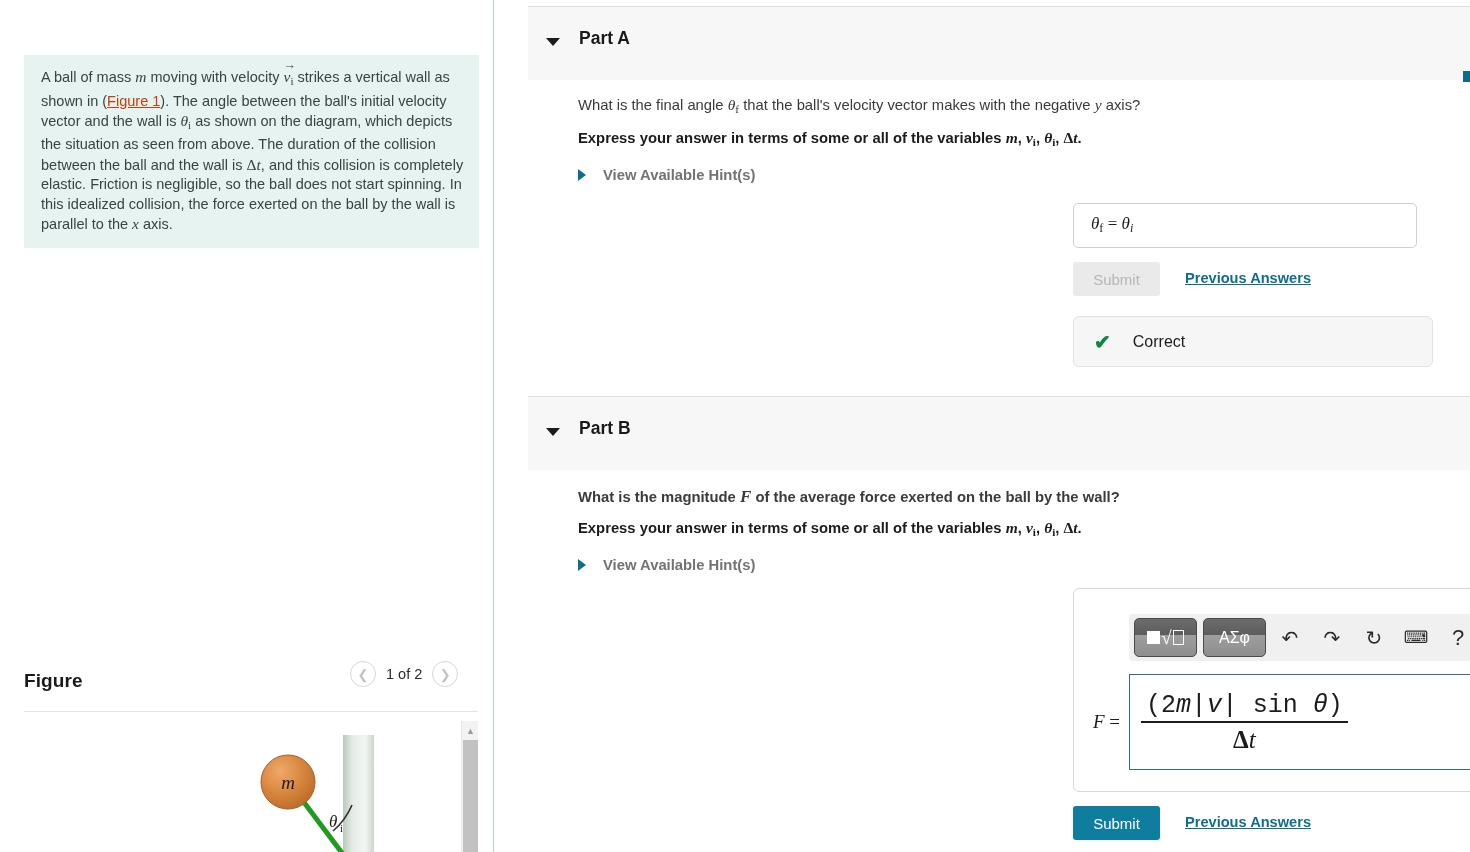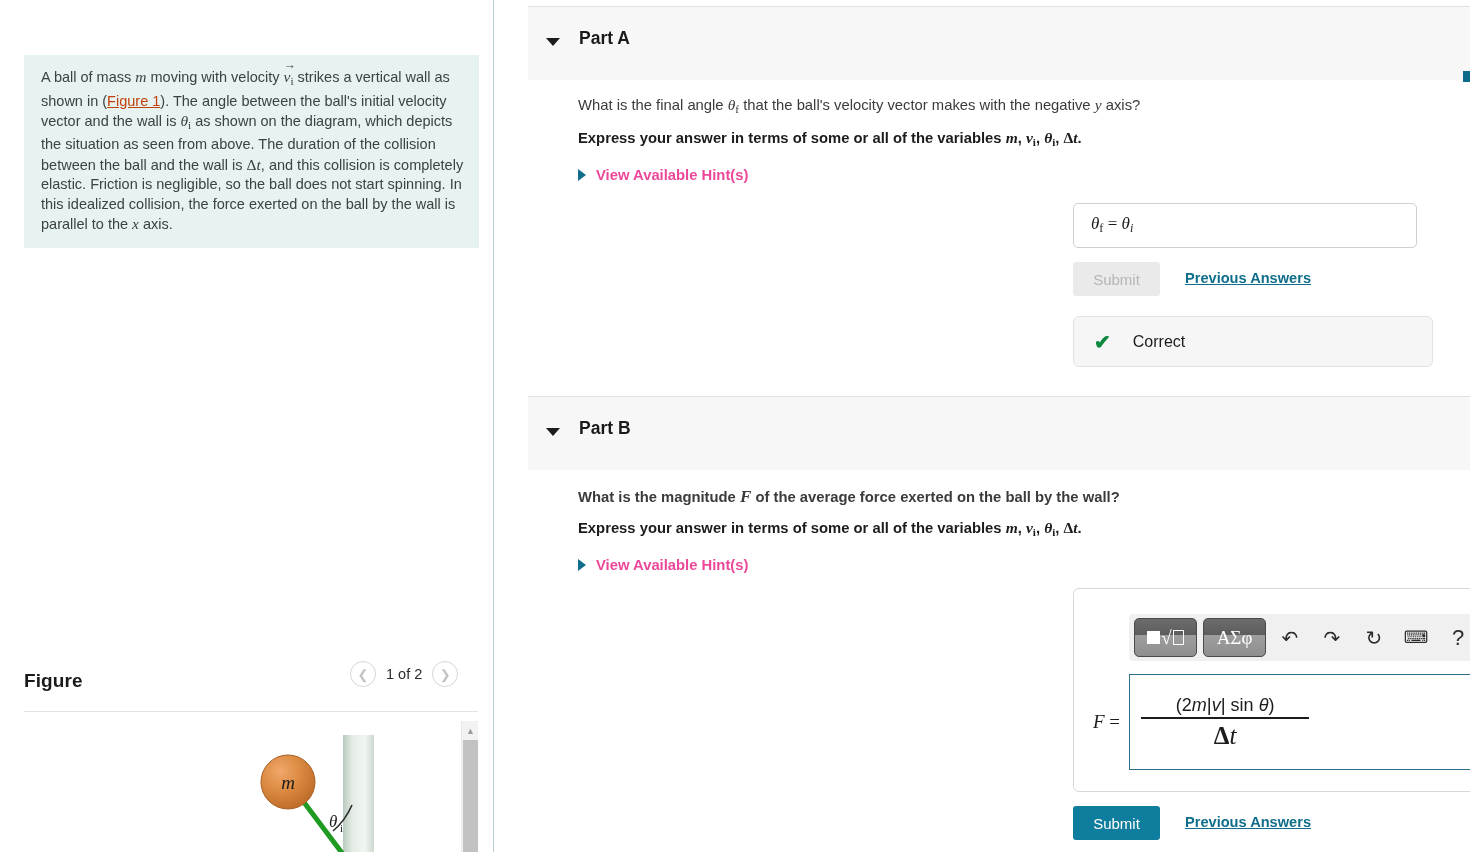--- a/index.html
+++ b/index.html
@@ -119,22 +119,22 @@
     width: 7px; height: 11px; background: #0a6b8a;
   }
 
   .qtext {
     position: absolute;
     font-size: 14.8px; color: #3b3b3b;
   }
   .qtext.bold { font-weight: bold; color: #1c1c1c; }
   .hints {
     position: absolute;
-    color: #ec4899; font-size: 14.8px; font-weight: bold;
-    display: flex; align-items: center; gap: 10px;
+    color: #737373; font-size: 14.8px; font-weight: bold;
+    display: flex; align-items: center; gap: 17px;
   }
   .hints .tri {
     width: 0; height: 0;
     border-top: 6px solid transparent;
     border-bottom: 6px solid transparent;
     border-left: 8px solid #0f6e8c;
   }
 
   
   .answer-field {
@@ -193,21 +193,21 @@
     border-radius: 5px;
     background: linear-gradient(#6c6c6c 0%, #5d5d5d 42%, #9e9e9e 44%, #8e8e8e 100%);
     border: 1px solid #4a4a4a;
     display: flex; align-items: center; justify-content: center;
     color: #fff;
   }
   .mb-key .glyph-sqrt { display: flex; align-items: center; gap: 1px; }
   .sq-white { width: 13px; height: 13px; background: #fff; }
   .sq-out { width: 11px; height: 15px; border: 1.5px solid #fff; }
   .radsym { font-family: "Liberation Serif", serif; font-size: 19px; position: relative; }
-  .mb-key .greek { font-family: Liberation Serif, serif; font-size: 19px; }
+  .mb-key .greek { font-family: Liberation Sans, sans-serif; font-size: 16px; }
   .mb-icon {
     width: 36px; height: 32px;
     display: flex; align-items: center; justify-content: center;
     color: #2b2b2b; font-size: 20px;
   }
   .mb-icon.kb { font-size: 17px; }
   .mb-icon.help { font-size: 22px; }
 
   .formula-row {
     position: absolute; left: 19px; top: 85px;
@@ -217,21 +217,21 @@
   .frac-box {
     width: 380px; height: 96px;
     border: 1px solid #2f6d8a;
     display: flex; align-items: center;
   }
   .frac {
     display: inline-flex; flex-direction: column; align-items: center;
     margin-left: 11px; min-width: 168px;
   }
   .frac .num {
-    font-family: Liberation Sans, sans-serif; font-size: 18px; color: #1c1c1c;
+    font-family: Liberation Mono, monospace; font-size: 25px; color: #1c1c1c;
     padding: 0 5px 1px 5px; white-space: nowrap;
   }
   .frac .bar { width: 100%; height: 1.5px; background: #1c1c1c; }
   .frac .den {
     font-family: "Liberation Serif", serif; font-size: 25px; color: #1c1c1c;
     padding-top: 3px; white-space: nowrap;
   }
   .abs-bar { font-size: 1.05em; }
 </style>
 </head>

